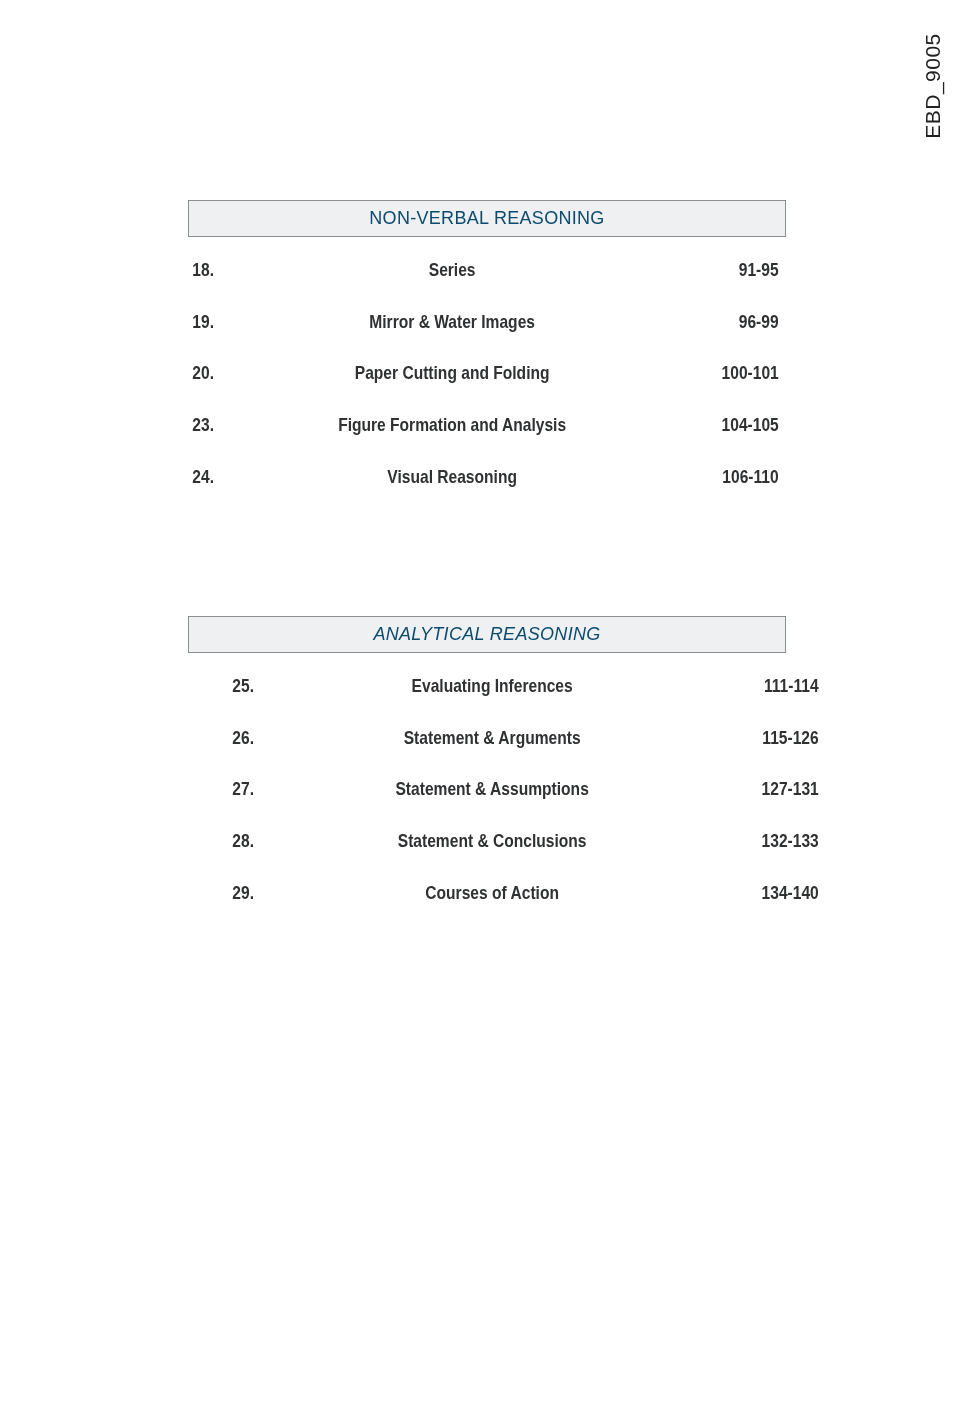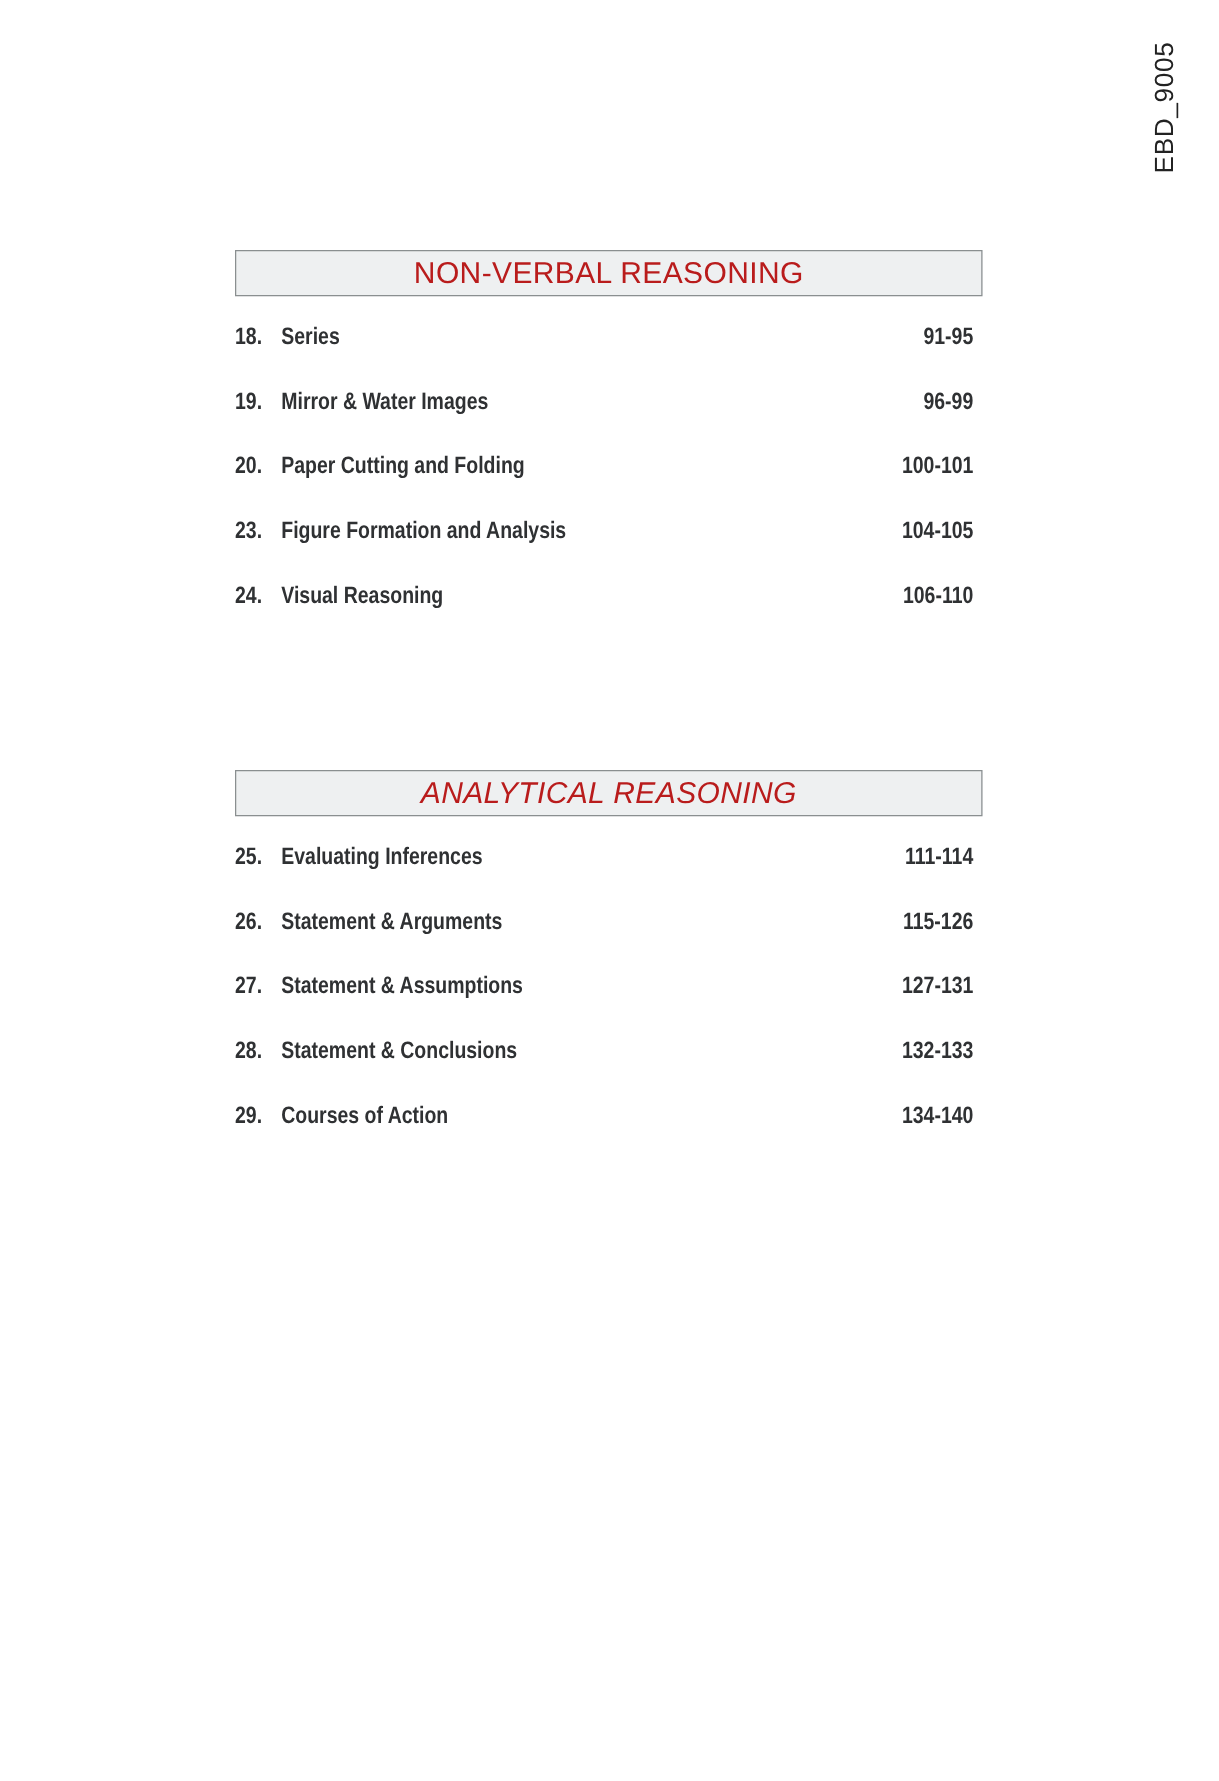--- a/index.html
+++ b/index.html
@@ -41,28 +41,29 @@
       height: 35px;
       background: #eef0f1;
       border: 1.5px solid #8a8f90;
       box-sizing: content-box;
       display: flex;
       align-items: center;
       justify-content: center;
     }
     .section-header span {
       font-family: "Liberation Sans", sans-serif;
-      font-size: 24px;
-      color: #b91c1c;
+      font-size: 18px;
+      color: #0c4a6e;
       letter-spacing: 0.3px;
     }
     .toc-list {
       position: absolute;
       left: 188px;
       width: 591px;
+      text-align: center;
     }
     .toc-row {
       position: relative;
       height: 51.7px;
       display: flex;
       align-items: center;
       font-family: "Liberation Sans Narrow", "Liberation Sans", sans-serif;
       font-weight: bold;
       font-size: 19px;
       color: #2f3133;
@@ -123,21 +124,21 @@
     <span class="num">24.</span>
     <span class="title">Visual Reasoning</span>
     <span class="pages">106-110</span>
   </div>
 </div>
 
 <div class="section-header" style="top:616px;font-style:italic;">
   <span>ANALYTICAL REASONING</span>
 </div>
 
-<div class="toc-list" style="top:660px;">
+<div class="toc-list" style="top:660px;margin-left:40px;">
   <div class="toc-row">
     <span class="num">25.</span>
     <span class="title">Evaluating Inferences</span>
     <span class="pages">111-114</span>
   </div>
   <div class="toc-row">
     <span class="num">26.</span>
     <span class="title">Statement &amp; Arguments</span>
     <span class="pages">115-126</span>
   </div>

